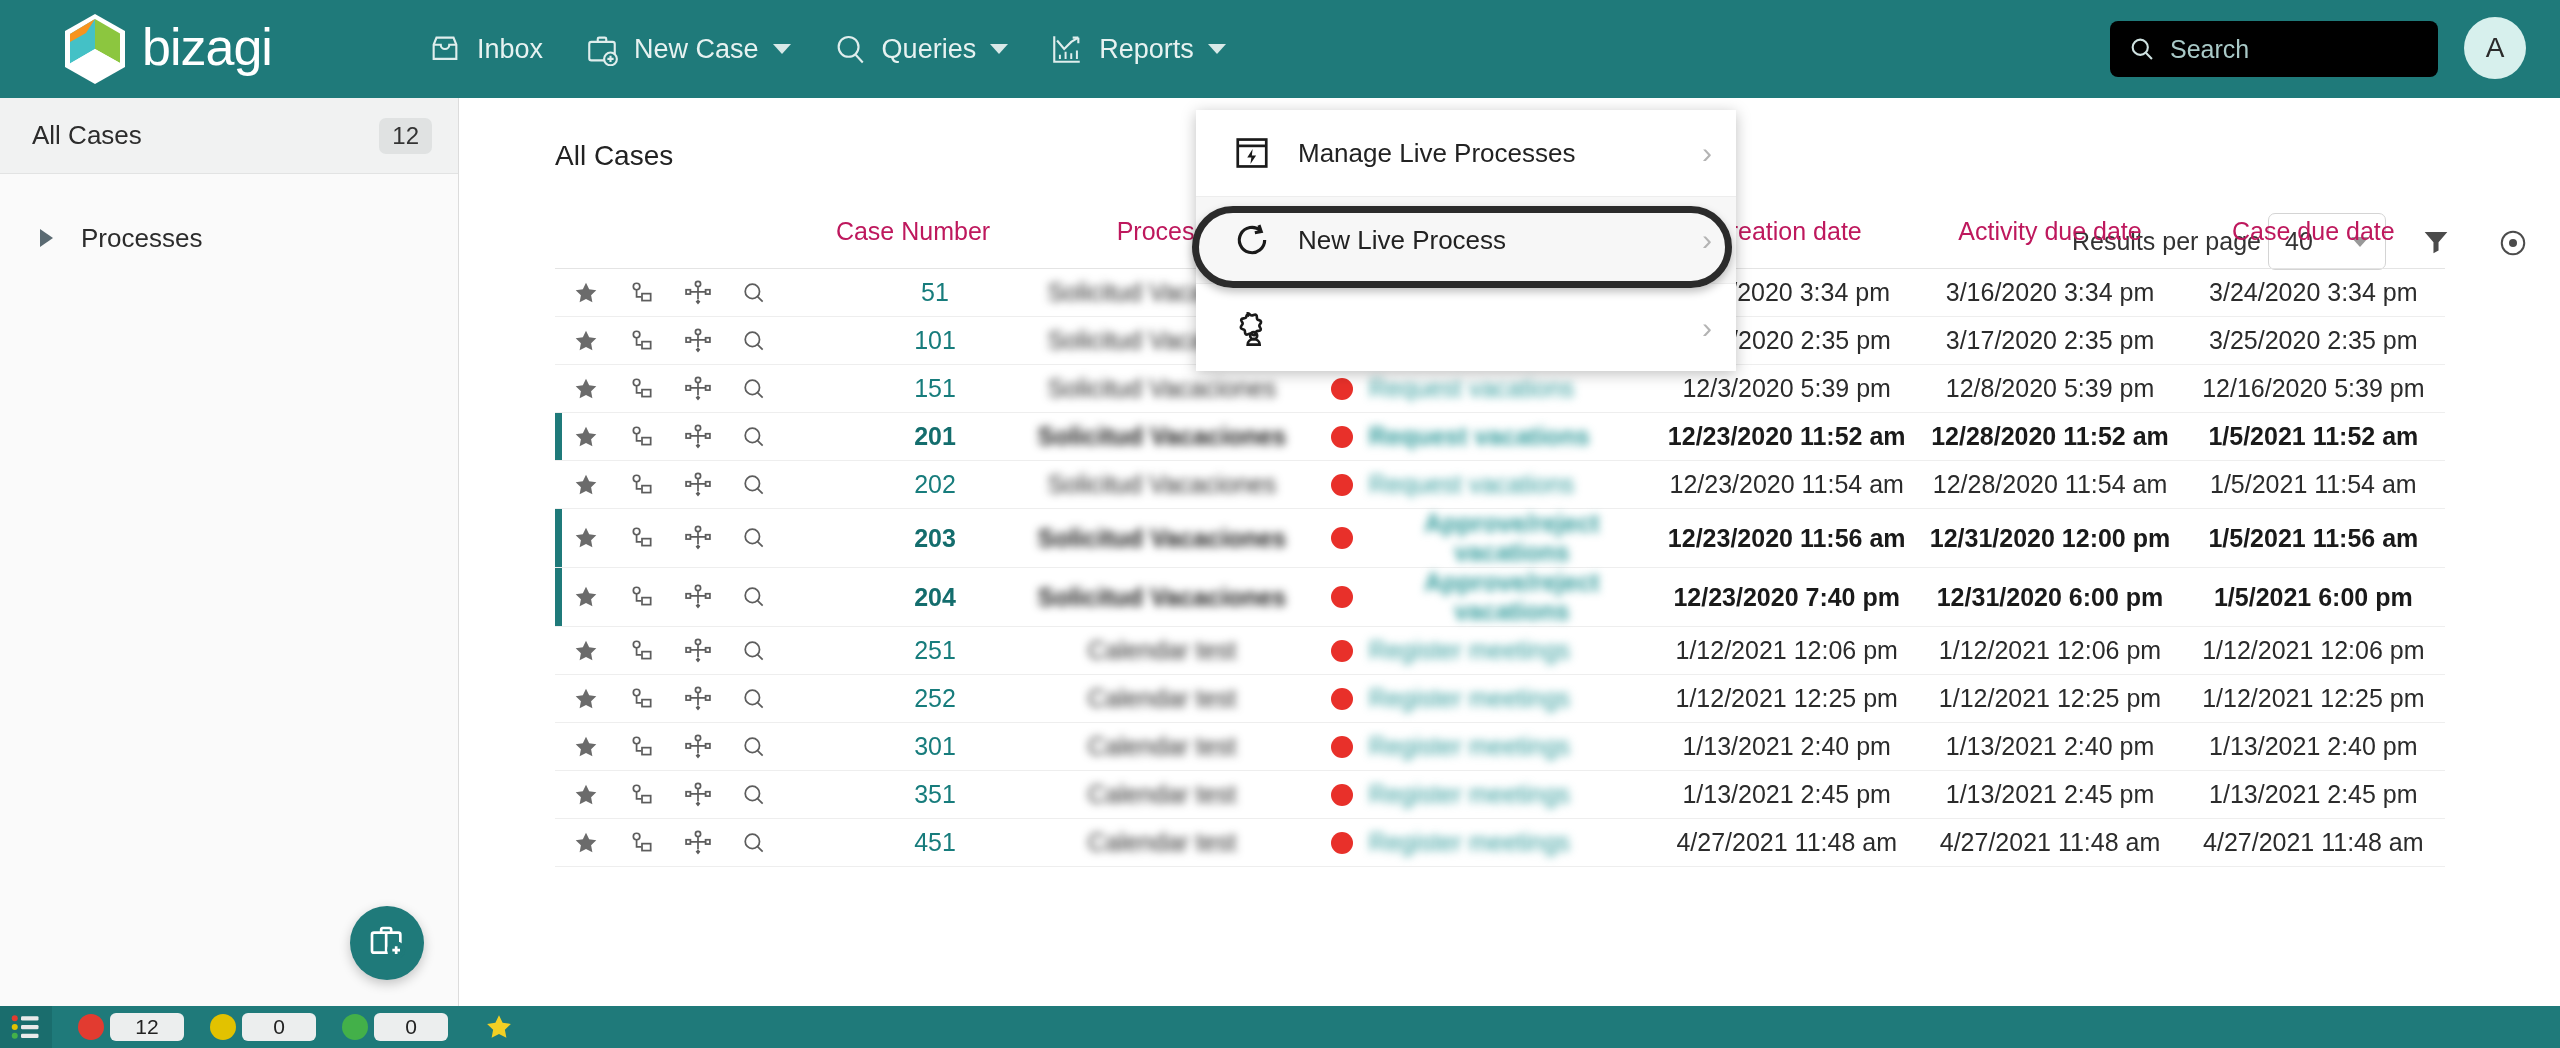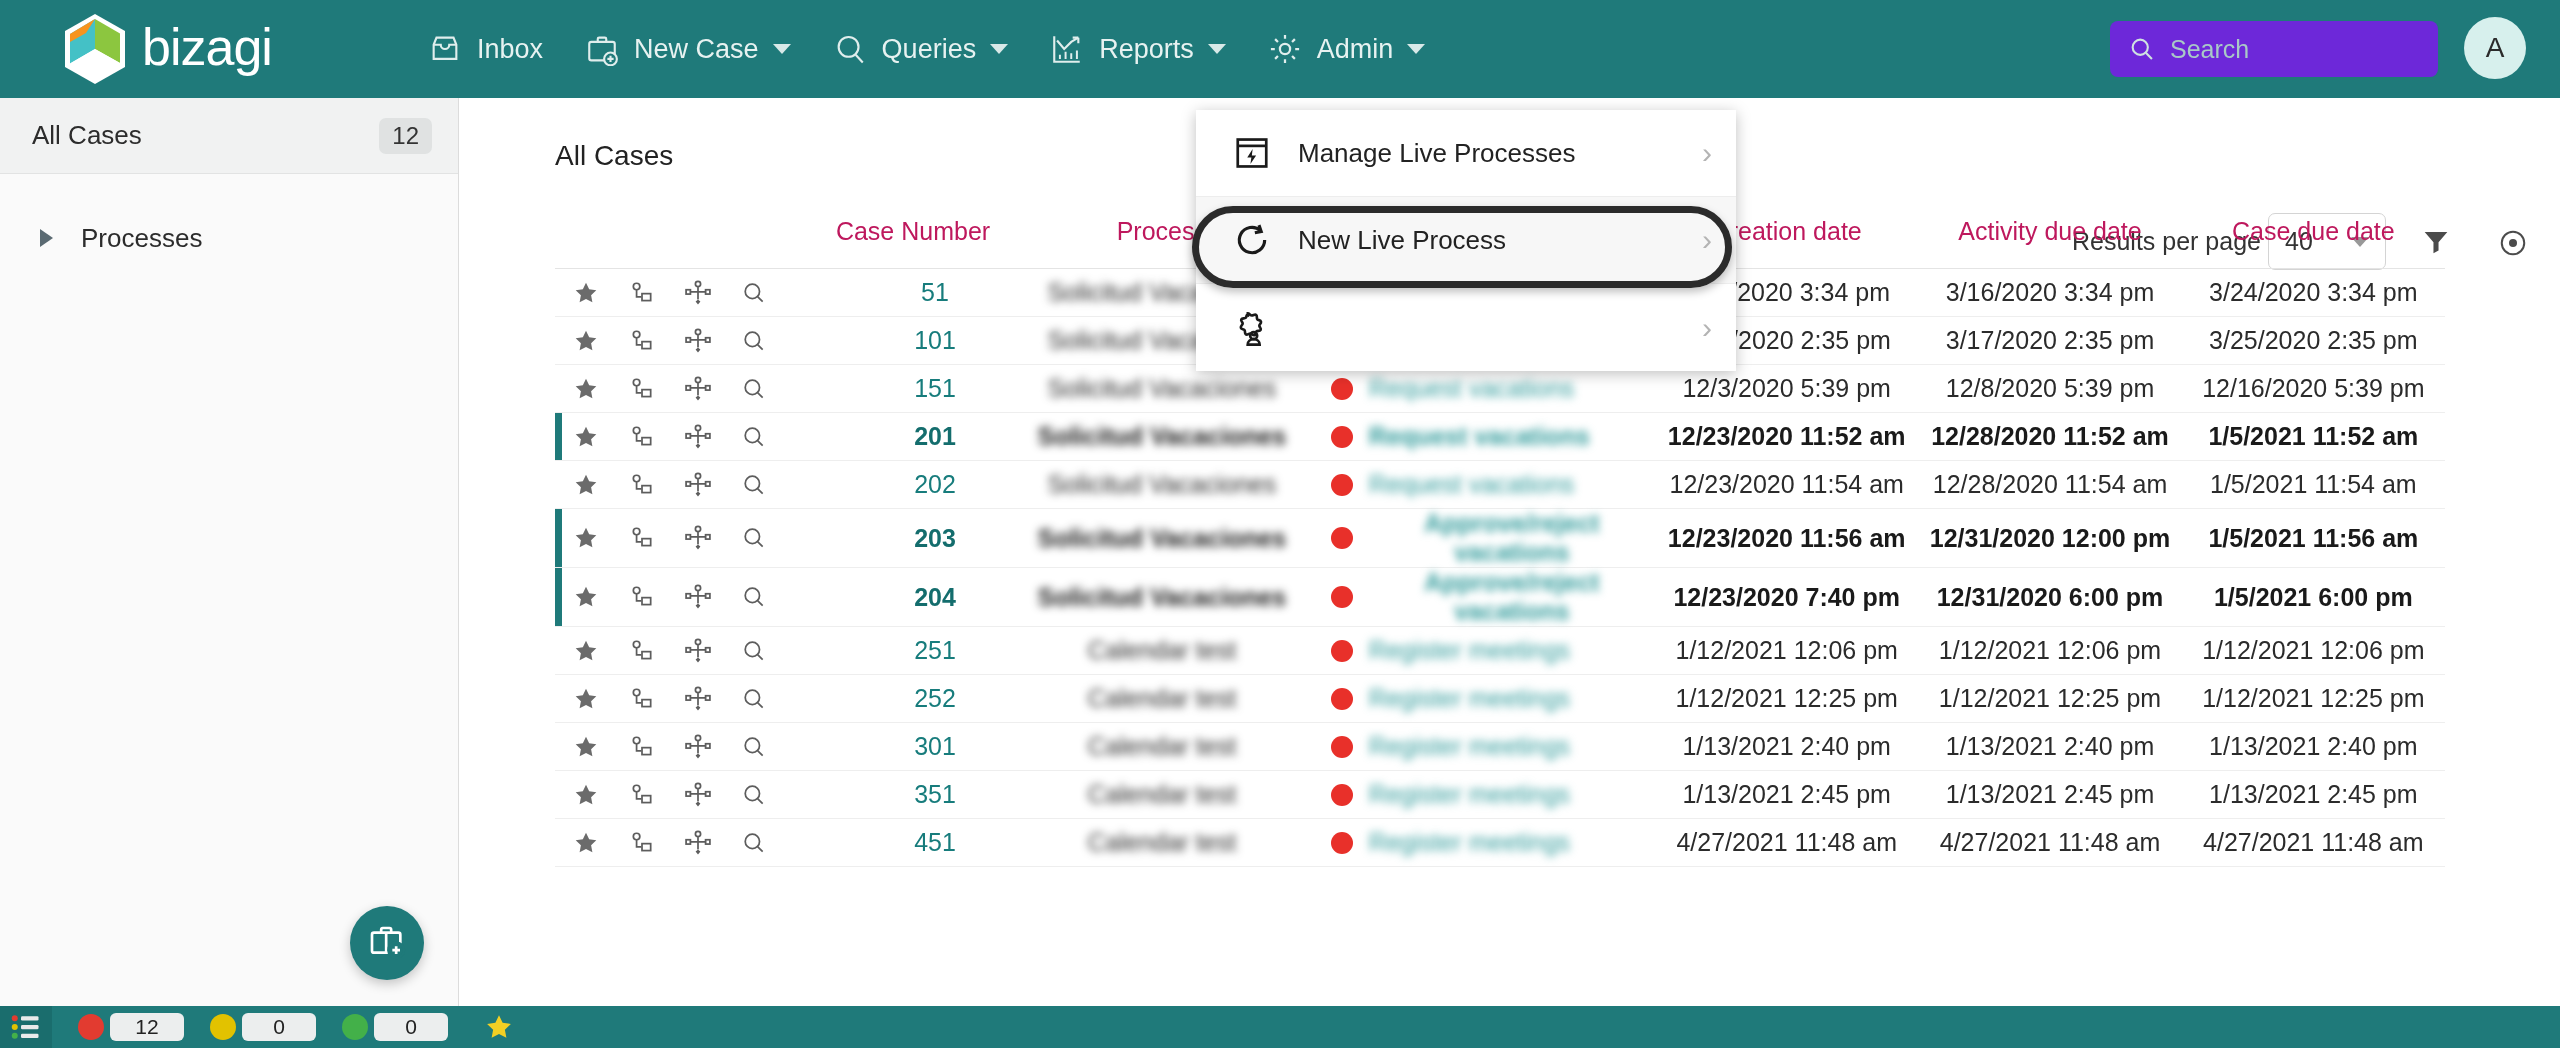--- a/index.html
+++ b/index.html
@@ -36,21 +36,21 @@
     border-top: 10px solid #d8e9e8;
   }
   .navitem.active::after {
     content: ""; position: absolute; left: 8px; right: 8px; bottom: -10px;
     height: 24px; background: #ffffff;
   }
 
   .searchwrap {
     position: absolute; left: 2110px; top: 21px;
     width: 328px; height: 56px; border-radius: 8px;
-    background: #6d28d9; display: flex; align-items: center;
+    background: #000000; display: flex; align-items: center;
   }
   .searchwrap .s-ico { margin-left: 18px; display: flex; }
   .search-input {
     flex: 1; background: transparent; border: 0; outline: none;
     color: #cfe2e1; font-size: 25px; font-family: "Liberation Sans", sans-serif;
     margin-left: 14px;
   }
   .search-input::placeholder { color: #a9c9c7; }
   .avatar {
     position: absolute; left: 2464px; top: 17px;
@@ -245,30 +245,20 @@
             <path d="M5 6 L10 12 L15 7 L20 4"></path>
               <path d="M20 4v4M20 4h-4"></path>
             <path d="M7 19v-3M11 19v-5M15 19v-4M19 19v-6" stroke-width="1.4"></path>
           </svg>
         </span>
         <span>Reports</span>
         <span class="caret"></span>
       </div>
 
 
-      <div class="navitem">
-        <span class="nav-ico">
-          <svg width="36" height="36" viewBox="0 0 24 24" fill="none" stroke="#e0eeed" stroke-width="1.5">
-            <circle cx="12" cy="12" r="3.4"></circle>
-            <path d="M12 2.6v2.6M12 18.8v2.6M21.4 12h-2.6M5.2 12H2.6M18.6 5.4l-1.9 1.9M7.3 16.7l-1.9 1.9M18.6 18.6l-1.9-1.9M7.3 7.3 5.4 5.4"></path>
-          </svg>
-        </span>
-        <span>Admin</span>
-        <span class="caret"></span>
-      </div>
     </div>
 
     <div class="searchwrap">
       <span class="s-ico">
         <svg width="28" height="28" viewBox="0 0 24 24" fill="none" stroke="#cfe2e1" stroke-width="1.8">
           <circle cx="10.5" cy="10.5" r="6.5"></circle>
             <path d="M15.3 15.3 L20.5 20.5"></path>
         </svg>
       </span>
       <input class="search-input" type="text" value="" placeholder="Search" style="">

